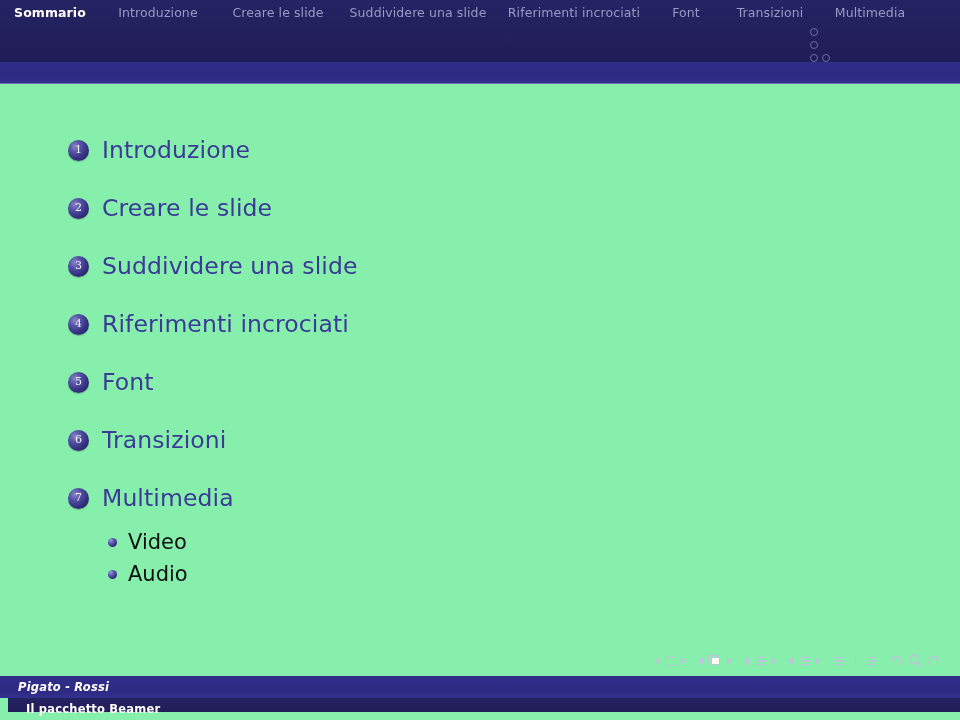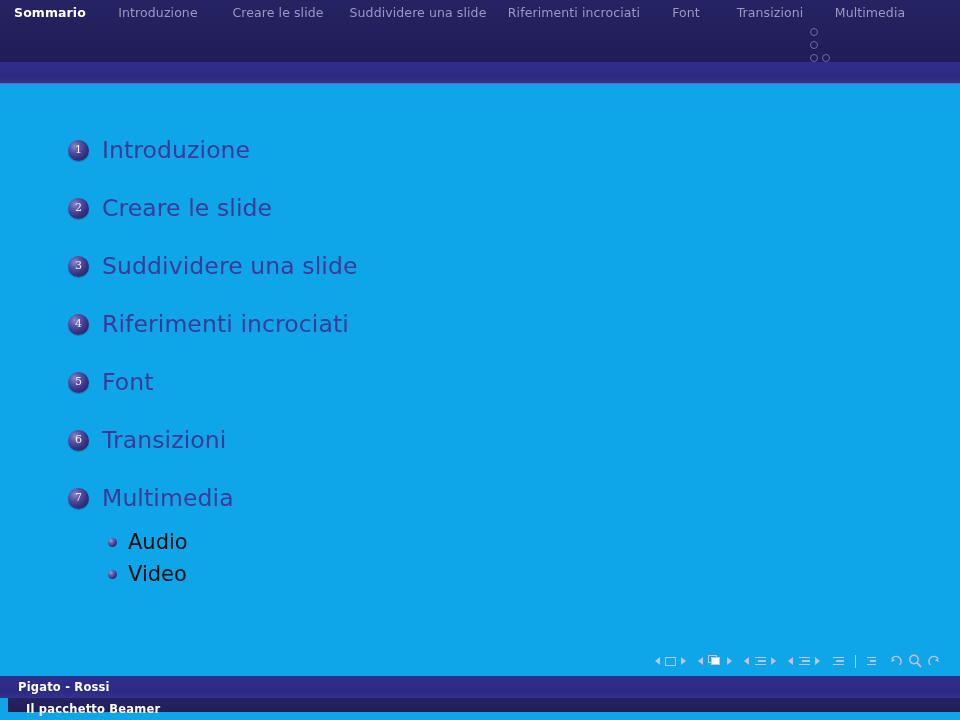--- a/index.html
+++ b/index.html
@@ -11,21 +11,21 @@
     height: 720px;
     overflow: hidden;
     background: #fffff4;
     font-family: "DejaVu Sans", sans-serif;
     -webkit-font-smoothing: antialiased;
   }
   .slide {
     position: relative;
     width: 960px;
     height: 720px;
-    background: #0ea5e9;
+    background: #86efac;
   }
 
   
   .headbar {
     position: absolute;
     left: 0; top: 0;
     width: 960px;
     height: 62px;
     background: #221f5e;
     background: linear-gradient(to bottom, #262363 0%, #221f5c 60%, #1f1c56 100%);
@@ -226,20 +226,21 @@
   .sym-svg { display: block; }
 
   
   .footbar-top {
     position: absolute;
     left: 0; top: 676px;
     width: 960px;
     height: 22px;
     background: #2e2b86;
     background: linear-gradient(to bottom, #312e8c 0%, #2d2a83 70%, #35318f 100%);
+    font-style: italic;
   }
   .footbar-bottom {
     position: absolute;
     left: 8px; top: 698px;
     width: 960px;
     height: 14px;
     background: #221f5e;
     background: linear-gradient(to bottom, #262363 0%, #201d58 100%);
   }
   .foot-left {
@@ -339,25 +340,25 @@
         </div>
         <div class="toc-entry">
           <div class="num-ball">
             <span>7</span>
           </div>
           <div class="toc-title">Multimedia</div>
         </div>
         <div class="sub-list">
           <div class="sub-entry">
             <div class="sub-ball"></div>
-            <div class="sub-title">Audio</div>
+            <div class="sub-title">Video</div>
           </div>
           <div class="sub-entry">
             <div class="sub-ball"></div>
-            <div class="sub-title">Video</div>
+            <div class="sub-title">Audio</div>
           </div>
         </div>
       </div>
   </div>
 
   <div class="navsyms">
     <div class="symgroup">
       <div class="tri-l"></div>
       <div class="sq"></div>
       <div class="tri-r"></div>

